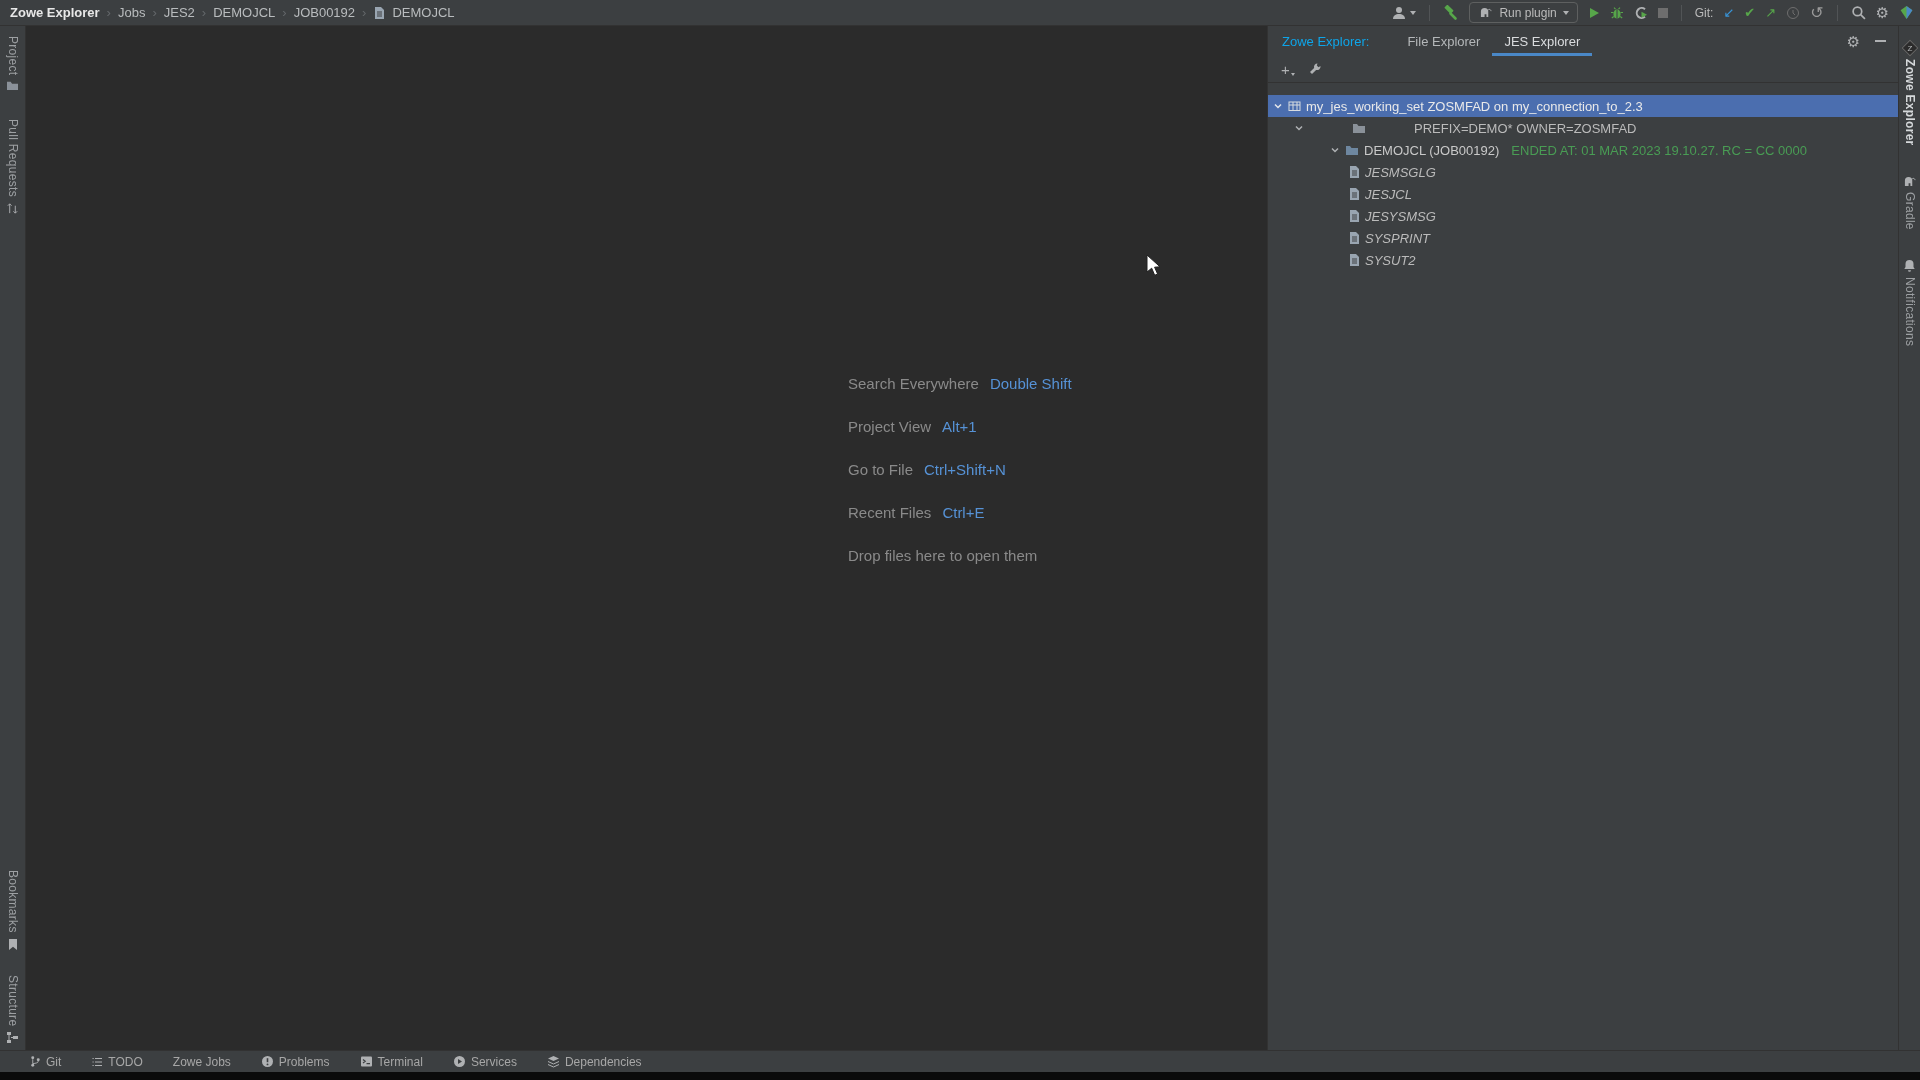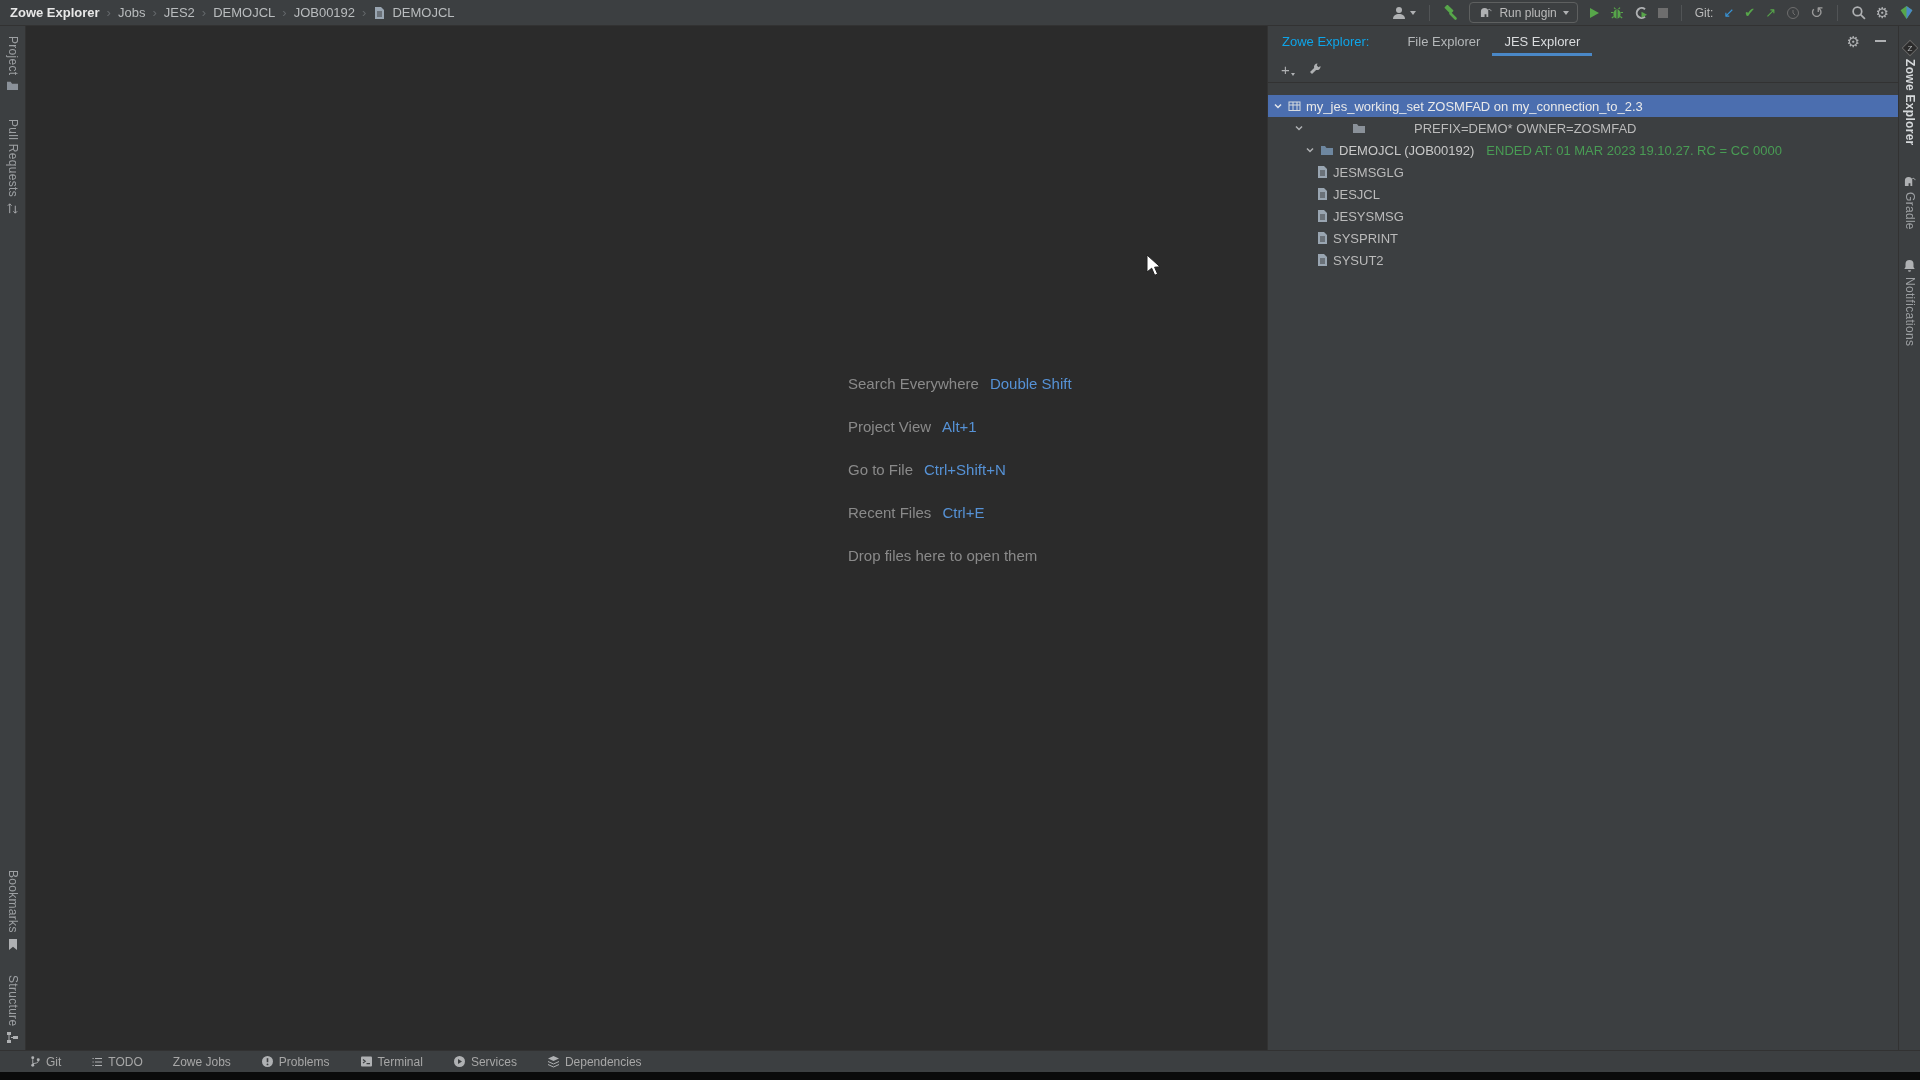--- a/index.html
+++ b/index.html
@@ -62,21 +62,21 @@
   .ptab.selected::after{content:"";position:absolute;left:0;right:0;bottom:0;height:3px;background:var(--underline);}
   #panel-header .right-icons{margin-left:auto;display:flex;align-items:center;gap:15px;}
   .minus-line{width:11px;height:2px;background:var(--icon);}
   #panel-toolbar{height:27px;display:flex;align-items:center;gap:13px;padding-left:13px;border-bottom:1px solid var(--border);}
   .plus-wrap{display:flex;align-items:flex-end;gap:1px;color:var(--icon);font-size:15px;line-height:1;}
   .plus-wrap .caret{border-top-width:3px;border-left-width:2.5px;border-right-width:2.5px;margin-bottom:1px;}
   #tree{margin-top:12px;font-size:13px;}
   .trow{height:22px;display:flex;align-items:center;gap:5px;white-space:nowrap;cursor:default;}
   .trow.selected{background:var(--sel);color:#E9E9E9;}
   .trow .lbl{color:inherit;text-align:right;}
-  .d0{padding-left:5px;} .d1{padding-left:26px;gap:48px;} .d2{padding-left:37px;} .d3{padding-left:48px;}
+  .d0{padding-left:5px;} .d1{padding-left:26px;gap:48px;} .d2{padding-left:62px;} .d3{padding-left:80px;font-style:italic;}
   .job-name{color:#C9C9C9;}
   .job-status{color:var(--green);margin-left:7px;}
   
   #cursor{position:absolute;left:1146px;top:254px;pointer-events:none;}
 </style>
 </head>
 <body>
 
 <div id="topbar">
   <div class="crumbs">

